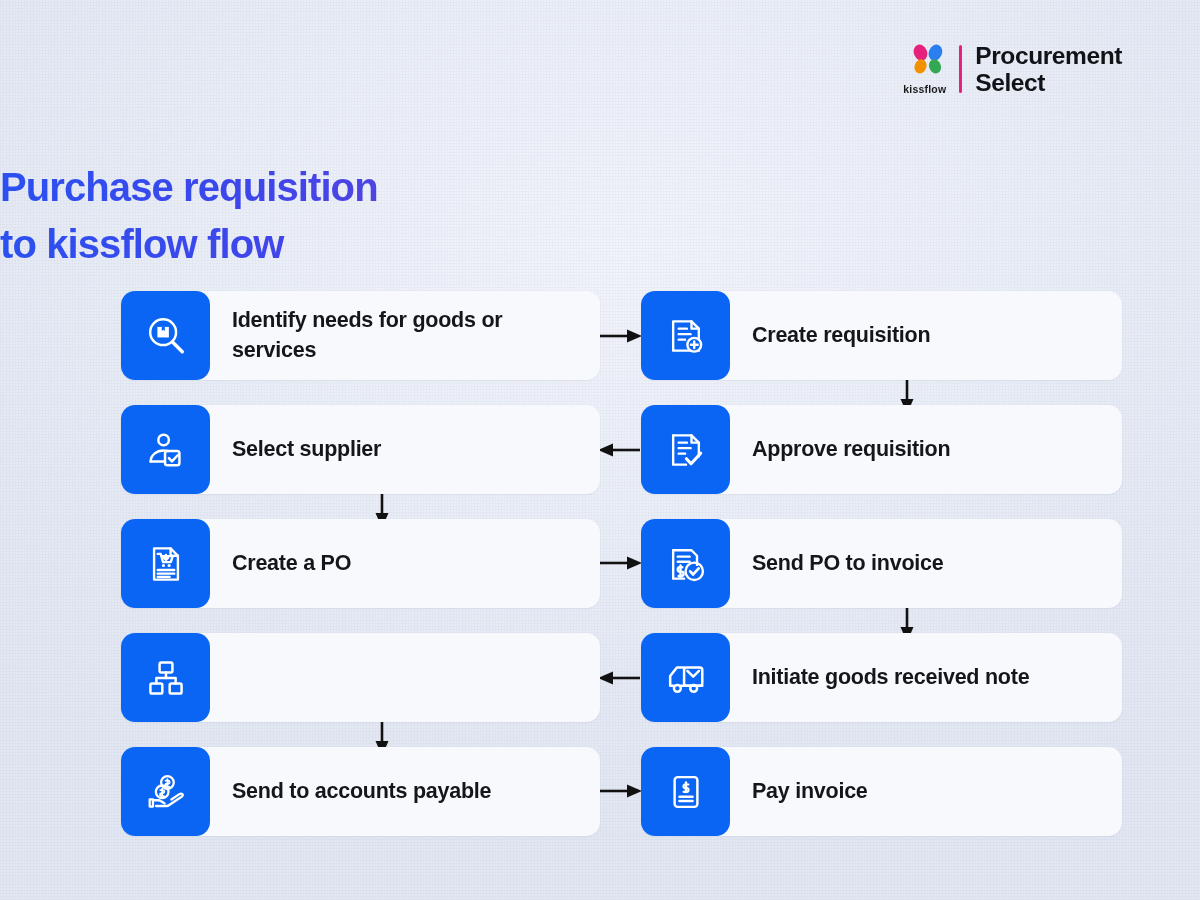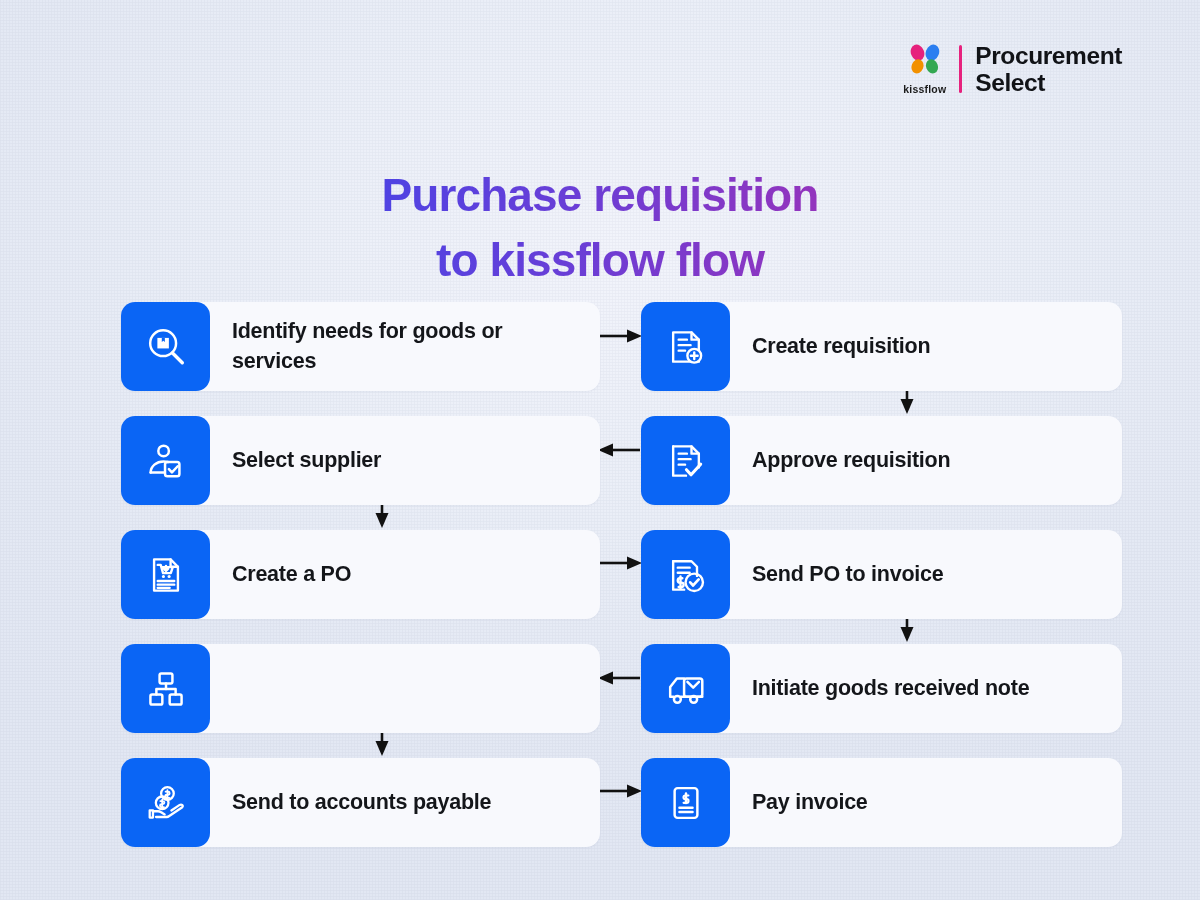--- a/index.html
+++ b/index.html
@@ -40,21 +40,21 @@
     top: 42px;
     right: 78px;
     display: flex;
     align-items: center;
     gap: 13px;
     z-index: 6;
   }
   .brand-mark {
     display: flex;
     flex-direction: column;
-    align-items: center;
+    align-items: flex-end;
     gap: 8px;
   }
   .butterfly { width: 36px; height: 32px; display: block; }
   .brand-word {
     font-size: 10.5px;
     font-weight: bold;
     color: #1a1a1a;
     letter-spacing: .2px;
     line-height: 1;
   }
@@ -71,40 +71,39 @@
     line-height: 1.12;
     letter-spacing: -0.4px;
   }
 
   
   .title {
     position: absolute;
     top: 132px;
     left: 0;
     width: 1200px;
-    text-align: center;
-    font-size: 46px;
+    font-size: 40px;
     font-weight: bold;
     line-height: 1.42;
     letter-spacing: -0.9px;
     z-index: 5;
   }
   .title .line {
     display: block;
     background: linear-gradient(95deg, #2b50f0 0%, #3f46ea 22%, #6a3ed6 48%, #9b32b8 72%, #c2219c 100%);
     -webkit-background-clip: text;
     background-clip: text;
     color: transparent;
     -webkit-text-fill-color: transparent;
   }
 
   
   .flow {
     position: absolute;
-    top: 302px;
+    top: 291px;
     left: 0;
     width: 1053px;
     z-index: 4;
   }
   .row {
     position: relative;
     height: 89px;
     margin-bottom: 25px;
   }
   .row:last-child { margin-bottom: 0; }

